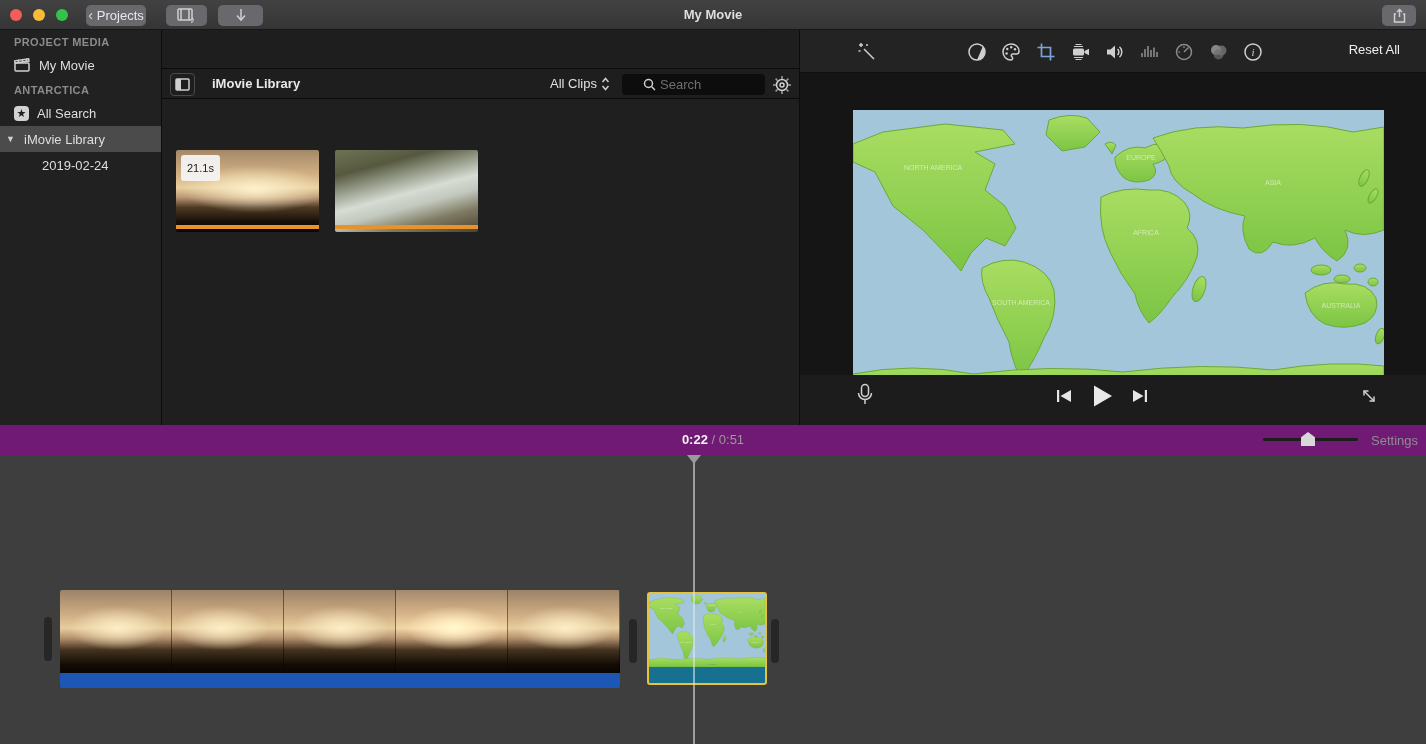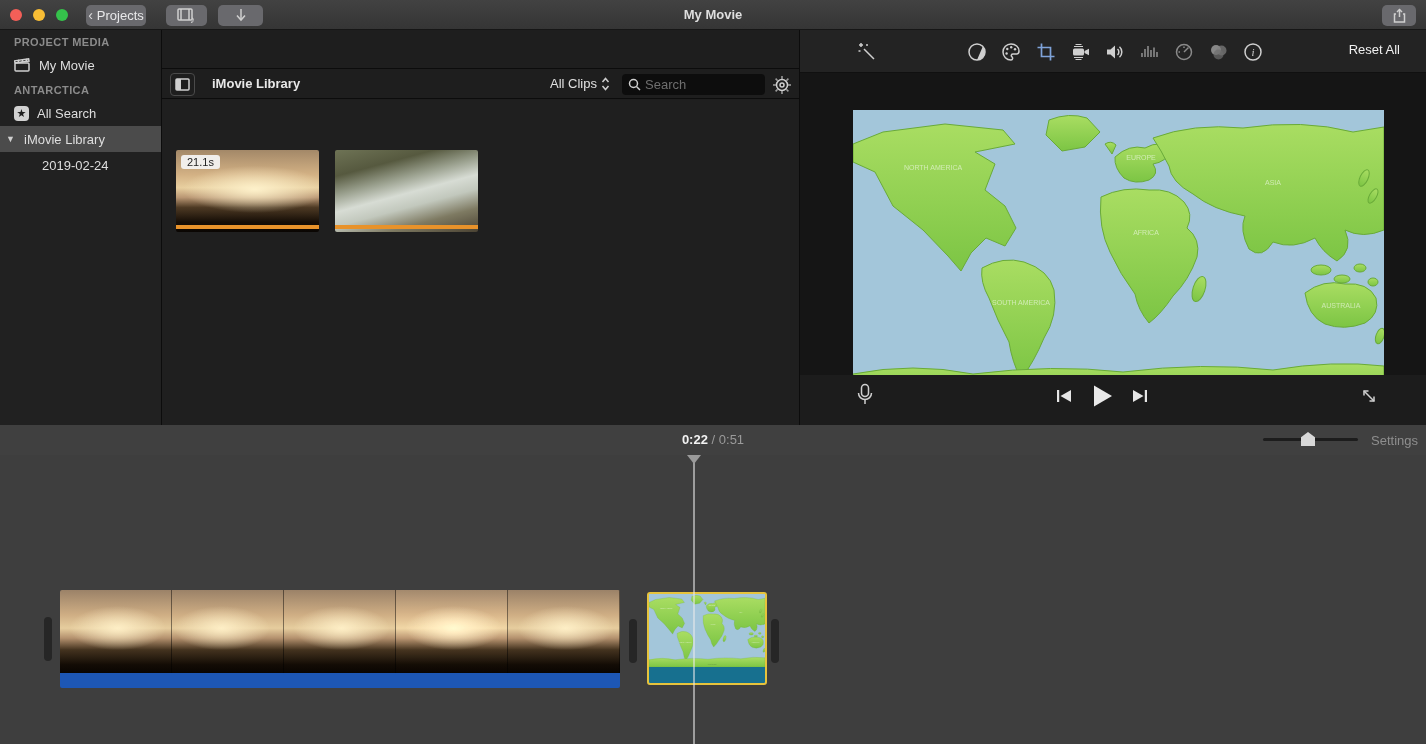--- a/index.html
+++ b/index.html
@@ -43,50 +43,50 @@
   .tab { color:#d6d6d6; font-size:13px; padding:4px 10px; border-radius:5px; }
   .tab.active { background:#555555; color:#ffffff; }
   .lib-header { position:absolute; left:0; top:38px; width:100%; height:31px; border-top:1px solid #0c0c0c;
     border-bottom:1px solid #0c0c0c; display:flex; align-items:center; background:#1e1e1e; }
   .sb-toggle { position:absolute; left:8px; top:4px; width:25px; height:23px; border:1px solid #4a4a4a;
     border-radius:4px; display:flex; align-items:center; justify-content:center; }
   .lib-title { margin-left:50px; color:#e8e8e8; font-size:13px; font-weight:bold; }
   .filter { position:absolute; left:388px; top:7px; display:flex; align-items:center; gap:4px;
     color:#e0e0e0; font-size:13px; }
   .searchbox { position:absolute; left:460px; top:5px; width:143px; height:21px; background:#0d0d0d;
-    border-radius:4px; display:flex; align-items:center; padding-left:6px; gap:4px; }
+    border-radius:4px; display:flex; align-items:center; padding-left:21px; gap:4px; }
   .searchbox .ph { color:#6f6f6f; font-size:13px; }
   .gear-btn { position:absolute; left:608px; top:4px; width:24px; height:24px;
     display:flex; align-items:center; justify-content:center; }
   .clip-grid { position:absolute; left:0; top:70px; width:100%; height:325px; background:#1f1f1f; }
   .thumb { position:absolute; top:50px; width:143px; height:82px; border-radius:2px; overflow:hidden; }
   .thumb-1 { left:14px;
     background: radial-gradient(ellipse 70% 40% at 55% 48%, rgba(255,243,205,.95), rgba(238,198,138,0) 72%),
       linear-gradient(180deg,#a38868 0%,#d3b184 30%,#e8cf9f 46%,#b99673 58%,#4e3a24 70%,#150d06 88%,#0a0603 100%); }
   .thumb-2 { left:173px;
     background: linear-gradient(165deg,#6e7355 0%,#56593f 22%,#9aa08e 38%,#d7dcd4 52%,#c2c8bd 64%,#7e7a62 80%,#4a4232 100%); }
   .thumb .usage { position:absolute; left:0; bottom:3px; width:100%; height:4px; background:#e8922a; }
   .badge { position:absolute; left:5px; top:5px; background:rgba(245,245,245,.92); color:#222;
-    font-size:11px; padding:1px 6px; border-radius:3px; }
+    font-size:11px; padding:7px 6px; border-radius:3px; }
 
   
   .pv-toolbar { position:absolute; left:0; top:0; width:100%; height:43px; background:#232323; border-bottom:1px solid #101010; }
   .pv-icon { position:absolute; top:10px; width:24px; height:24px; display:flex; align-items:center; justify-content:center; }
   .pv-group { position:absolute; left:165px; top:10px; width:300px; display:flex; justify-content:space-between; }
   .pv-group .gi { width:24px; height:24px; display:flex; align-items:center; justify-content:center; }
   .reset-all { position:absolute; right:26px; top:12px; color:#f0f0f0; font-size:13px; }
   .viewer { position:absolute; left:0; top:43px; width:626px; height:332px; background:#151515; }
   .map-wrap { position:absolute; left:53px; top:37px; width:531px; height:293px; }
   .pv-controls { position:absolute; left:0; top:345px; width:100%; height:50px; background:#1c1c1c; }
   .ctrl-center { position:absolute; left:255px; top:8px; display:flex; align-items:center; gap:16px; }
   .mic-btn { position:absolute; left:56px; top:8px; }
   .fs-btn { position:absolute; right:46px; top:10px; }
 
   
-  .tl-header { position:absolute; left:0; top:425px; width:1426px; height:44px; background:#404040;
+  .tl-header { position:absolute; left:0; top:425px; width:1426px; height:44px; background:#701a75;
     border-bottom:1px solid #262626; }
   .tl-time { position:absolute; left:0; top:7px; width:100%; text-align:center; font-size:13px; color:#9a9a9a; }
   .tl-time b { color:#f2f2f2; font-weight:bold; }
   .tl-settings { position:absolute; right:8px; top:8px; color:#8e8e8e; font-size:13px; }
   .zoom-slider { position:absolute; right:68px; top:13px; width:95px; height:3px; background:#1d1d1d; border-radius:2px; }
   .zoom-thumb { position:absolute; left:38px; top:-6px; width:14px; height:14px; background:#d8d8d8;
     clip-path:polygon(50% 0, 100% 38%, 100% 100%, 0 100%, 0 38%); }
 
   
   .timeline { position:absolute; left:0; top:455px; width:1426px; height:289px; background:#3e3e3e; }

